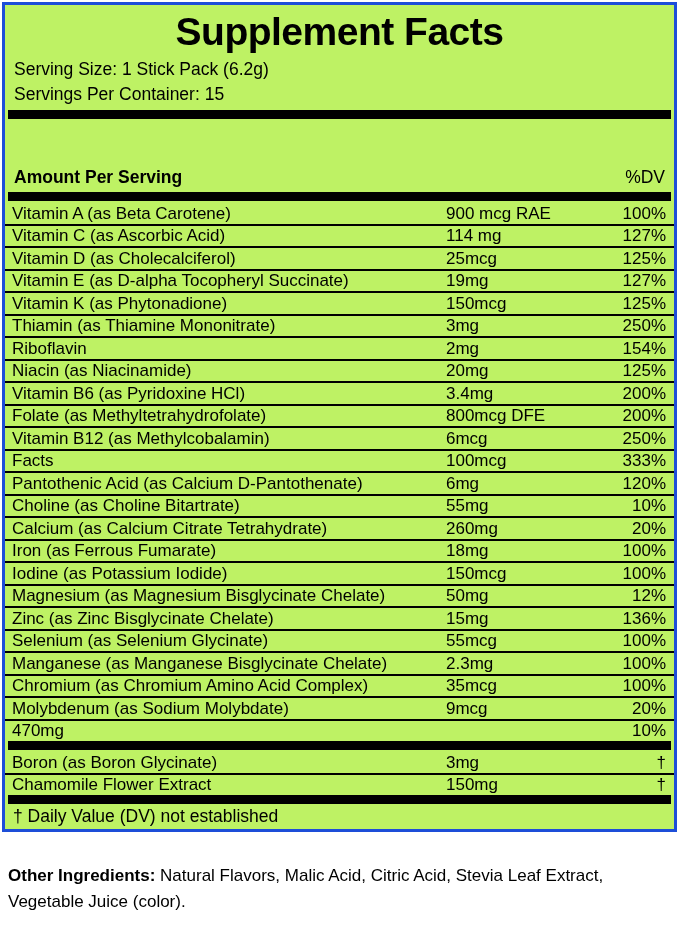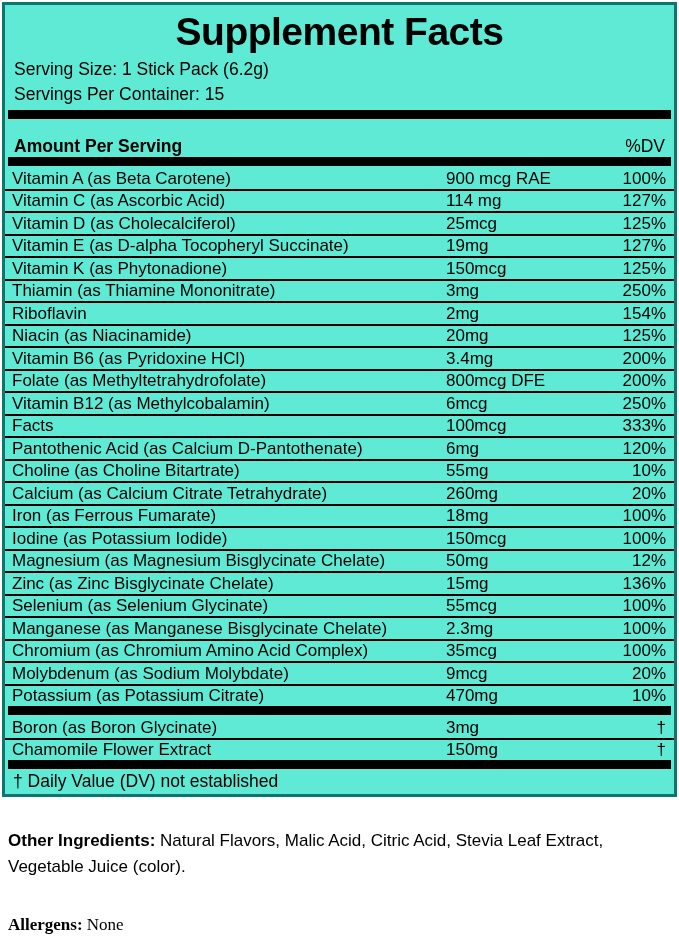--- a/index.html
+++ b/index.html
@@ -6,43 +6,44 @@
   body {
     width: 679px; height: 942px;
     background: #ffffff; color: #000000;
     font-family: "Liberation Sans", sans-serif;
     -webkit-font-smoothing: antialiased;
   }
   .page { width: 679px; height: 942px; overflow: hidden; }
 
   .panel {
     margin: 2px 2px 0 2px;
-    border: 3px solid #0f766e;
+    border: 3px solid #1d4ed8;
     box-sizing: border-box;
-    background: #5eead4;
+    background: #bef264;
   }
   .title {
     margin: 0; padding: 3px 0 1px 0;
     text-align: center;
     font-size: 39px; font-weight: bold;
     letter-spacing: -0.5px;
     line-height: 48px;
   }
   .serving-line {
     font-size: 17.5px; line-height: 25px;
     padding-left: 9px;
   }
   .bar {
     height: 9px; background: #000; margin: 0 3px;
   }
   .bar.gap-top { margin-top: 3px; }
   .head-row {
-    display: flex; align-items: flex-end;
-    height: 38px; padding: 0 9px 0 9px;
+    display: flex; align-items: flex-start;
+    height: 25px; padding: 0 9px 0 9px;
     font-size: 17.5px;
+    margin-top: 48px;
   }
   .head-left { font-weight: bold; flex: 1; }
   .head-right { text-align: right; }
 
   .rows { }
   .row {
     display: flex; align-items: flex-end;
     height: 22.5px; box-sizing: border-box;
     padding: 0 8px 0 7px;
     font-size: 17px;
@@ -220,21 +221,20 @@
           <span class="c-dv">100%</span>
         </div>
 
         <div class="row">
           <span class="c-name">Molybdenum (as Sodium Molybdate)</span>
           <span class="c-amt">9mcg</span>
           <span class="c-dv">20%</span>
         </div>
 
         <div class="row">
-          <span class="c-name">Potassium (as Potassium Citrate)</span>
           <span class="c-amt">470mg</span>
           <span class="c-dv">10%</span>
         </div>
       </div>
 
     <div class="bar"></div>
 
     <div class="rows">
 
         <div class="row">

